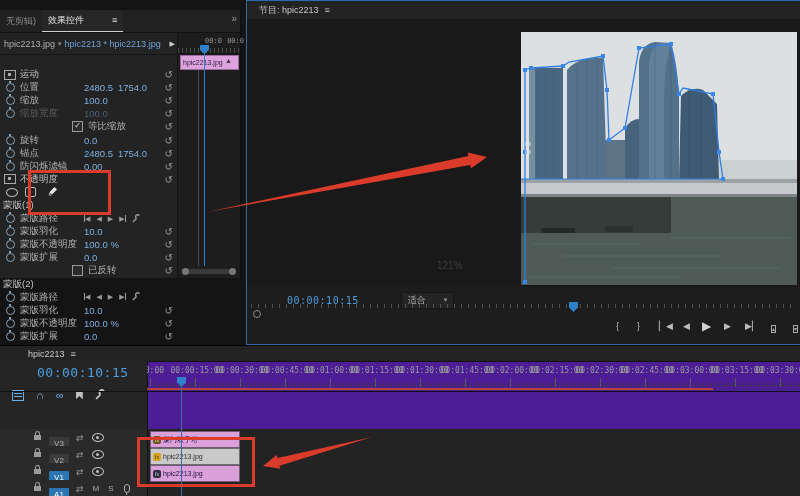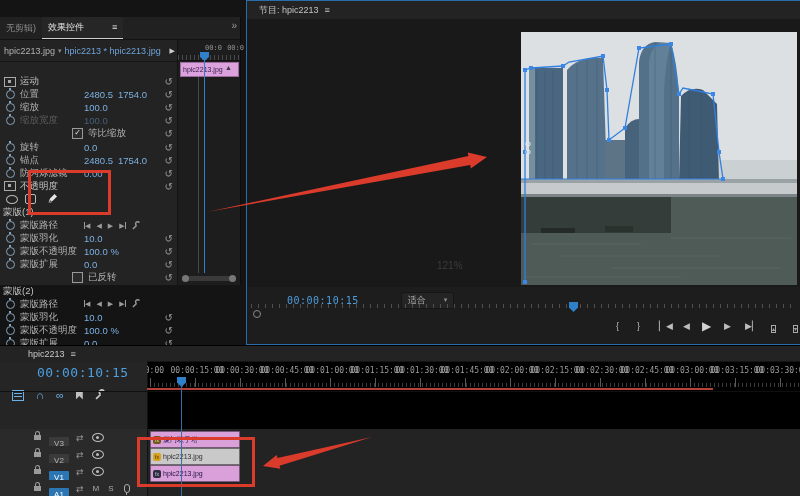--- a/index.html
+++ b/index.html
@@ -1,21 +1,21 @@
 <!DOCTYPE html>
 <html><head>
 <meta charset="utf-8">
 <style>
   html,body{margin:0;padding:0;background:#141414;width:800px;height:496px;overflow:hidden;
     font-family:"Liberation Sans",sans-serif;-webkit-font-smoothing:antialiased;}
   #app{position:relative;width:800px;height:496px;}
   .mono{font-family:"DejaVu Sans Mono",monospace;padding-left:24px;}
 
   
-  #fx-panel{position:absolute;left:0;top:17px;width:240px;height:268px;background:#232323;border-right:1px solid #0d0d0d;}
+  #fx-panel{position:absolute;left:0;top:10px;width:240px;height:268px;background:#232323;border-right:1px solid #0d0d0d;}
   #fx-tabbar{position:absolute;left:0;top:0;right:0;height:22px;background:#212121;border-bottom:1px solid #121212;
     display:flex;align-items:center;font-size:9px;color:#8f8f8f;white-space:nowrap;overflow:hidden;}
   #fx-tabbar .tab{padding:0 6px;height:22px;display:flex;align-items:center;gap:4px;}
   #fx-tabbar .tab.active{color:#e3e3e3;border-bottom:2px solid #cfcfcf;background:#262626;gap:28px;}
   #fx-overflow{position:absolute;right:3px;top:3px;color:#9a9a9a;font-size:10px;}
   #fx-cliprow{position:absolute;left:0;top:23px;width:178px;height:21px;display:flex;align-items:center;
     font-size:9px;color:#b0b0b0;border-bottom:1px solid #161616;background:#232323;}
   #fx-cliprow .src{margin-left:4px;}
   #fx-cliprow .chev{color:#8a8a8a;margin:0 3px;font-size:7px;}
   #fx-cliprow .seq{color:#6fa3d8;}
@@ -74,21 +74,21 @@
   #prog-scrub-knob{position:absolute;left:6px;top:309px;width:6px;height:6px;border:1px solid #8a8a8a;border-radius:50%;}
   #prog-playhead{position:absolute;left:322px;top:301px;width:9px;height:10px;background:#2f80c8;
     clip-path:polygon(0 0,100% 0,100% 55%,50% 100%,0 55%);}
   #prog-transport{position:absolute;left:0;top:318px;right:0;height:20px;color:#bdbdbd;}
   #prog-transport .tbtn{position:absolute;top:2px;font-size:9px;}
   #prog-transport .play{font-size:12px;top:0;color:#d2d2d2;}
   .bm{width:7px;height:9px;background:#c0c0c0;clip-path:polygon(0 0,100% 0,100% 100%,50% 62%,0 100%);}
   .frameico{width:10px;height:9px;border:1px solid #a8a8a8;font-size:6px;line-height:8px;text-align:center;color:#a8a8a8;}
 
   
-  #tl-panel{position:absolute;left:0;top:345px;width:800px;height:151px;background:#000000;border-top:1px solid #000;}
+  #tl-panel{position:absolute;left:0;top:345px;width:800px;height:151px;background:#4c1d95;border-top:1px solid #000;}
   #tl-tabrow{position:absolute;left:0;top:0;right:0;height:15px;background:#232323;border-bottom:1px solid #141414;
     display:flex;align-items:center;gap:6px;font-size:9px;color:#c8c8c8;padding-left:28px;}
   #tl-header{position:absolute;left:0;top:15px;width:147px;bottom:0;background:#252525;border-right:1px solid #121212;}
   #tl-tc{position:absolute;left:13px;top:4px;font-size:13px;color:#4e9fe0;letter-spacing:.5px;}
   #tl-tools{position:absolute;left:12px;top:26px;height:16px;display:flex;align-items:center;gap:12px;}
   .nesti{width:10px;height:9px;border:1px solid #6cb0e8;position:relative;}
   .nesti::after{content:"";position:absolute;left:1px;top:2px;right:1px;height:1px;background:#6cb0e8;box-shadow:0 3px 0 #6cb0e8;}
   .magneti{color:#6cb0e8;font-size:11px;font-weight:bold;line-height:10px;}
   .linki{color:#6cb0e8;font-size:11px;line-height:10px;}
   #tl-ruler{position:absolute;left:147px;top:15px;right:0;height:28px;overflow:hidden;}

